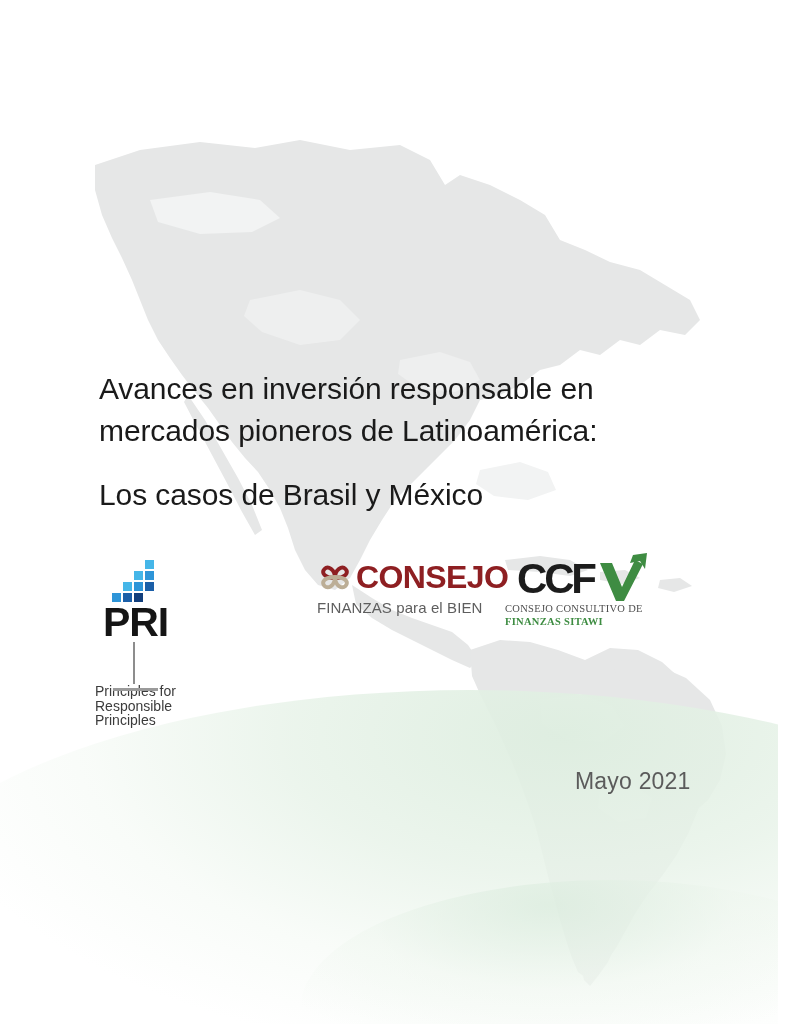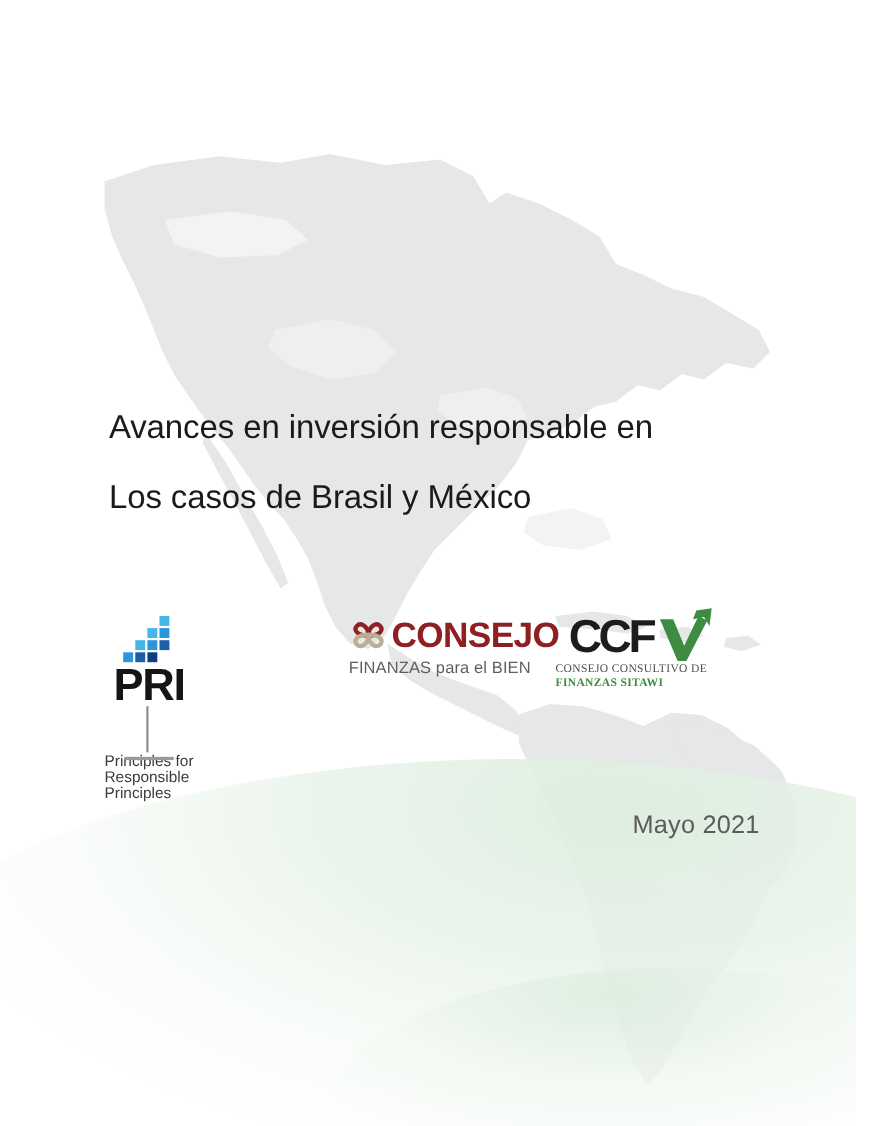--- a/index.html
+++ b/index.html
@@ -196,21 +196,21 @@
     top: 688px;
     width: 45px;
     height: 3px;
     background: #9a9a9a;
   }
 
   
   .date-text {
     position: absolute;
     left: 575px;
-    top: 736px;
+    top: 768px;
     font-size: 23px;
     color: #5b5b5b;
     letter-spacing: 0.2px;
     font-family: "Liberation Sans", sans-serif;
   }
 </style>
 </head>
 <body>
 
 <div class="page">
@@ -264,20 +264,21 @@
         <path d="M480,470 L520,462 L548,472 L556,490 L528,500 L494,496 L476,484 Z"></path>
       </g>
     </svg>
 
     <div class="green-wash"></div>
     <div class="green-wash-2"></div>
   </div>
 
   <div class="title-block">
     <div class="title-main">Avances en inversión responsable en</div>
+    <div class="title-main">mercados pioneros de Latinoamérica:</div>
     <div class="title-sub">Los casos de Brasil y México</div>
   </div>
 
   <div class="logo-row">
 
     <div class="logo logo-pri">
       <div class="pri-mosaic">
         <i style="grid-column:1;grid-row:4;background:#2e95d8;"></i>
         <i style="grid-column:2;grid-row:4;background:#1b5fa8;"></i>
         <i style="grid-column:3;grid-row:4;background:#123f7c;"></i>

